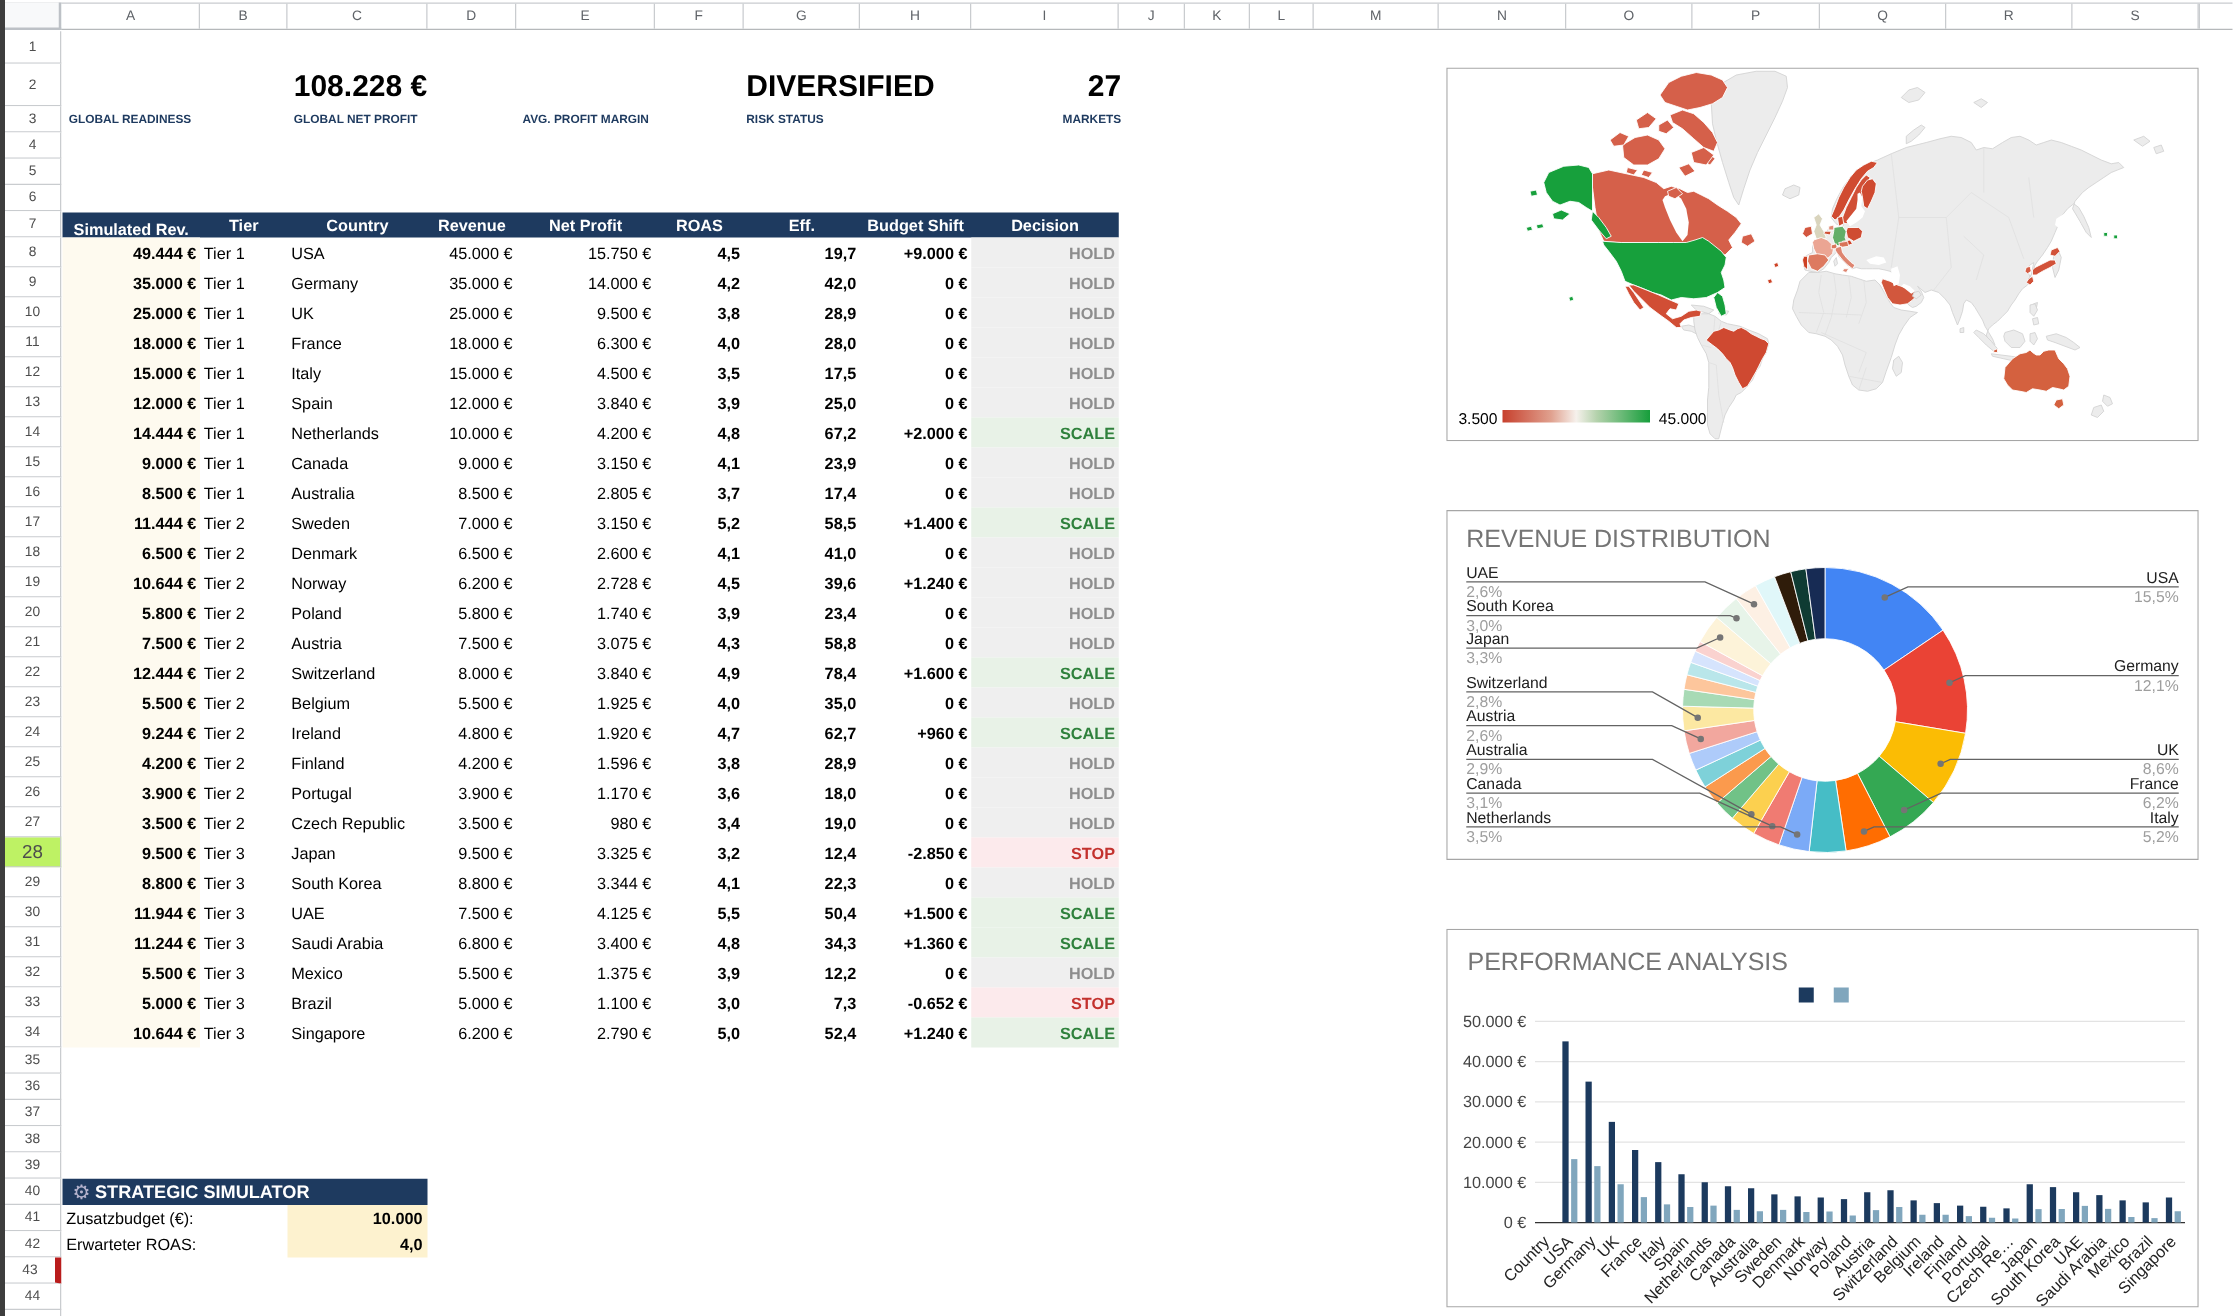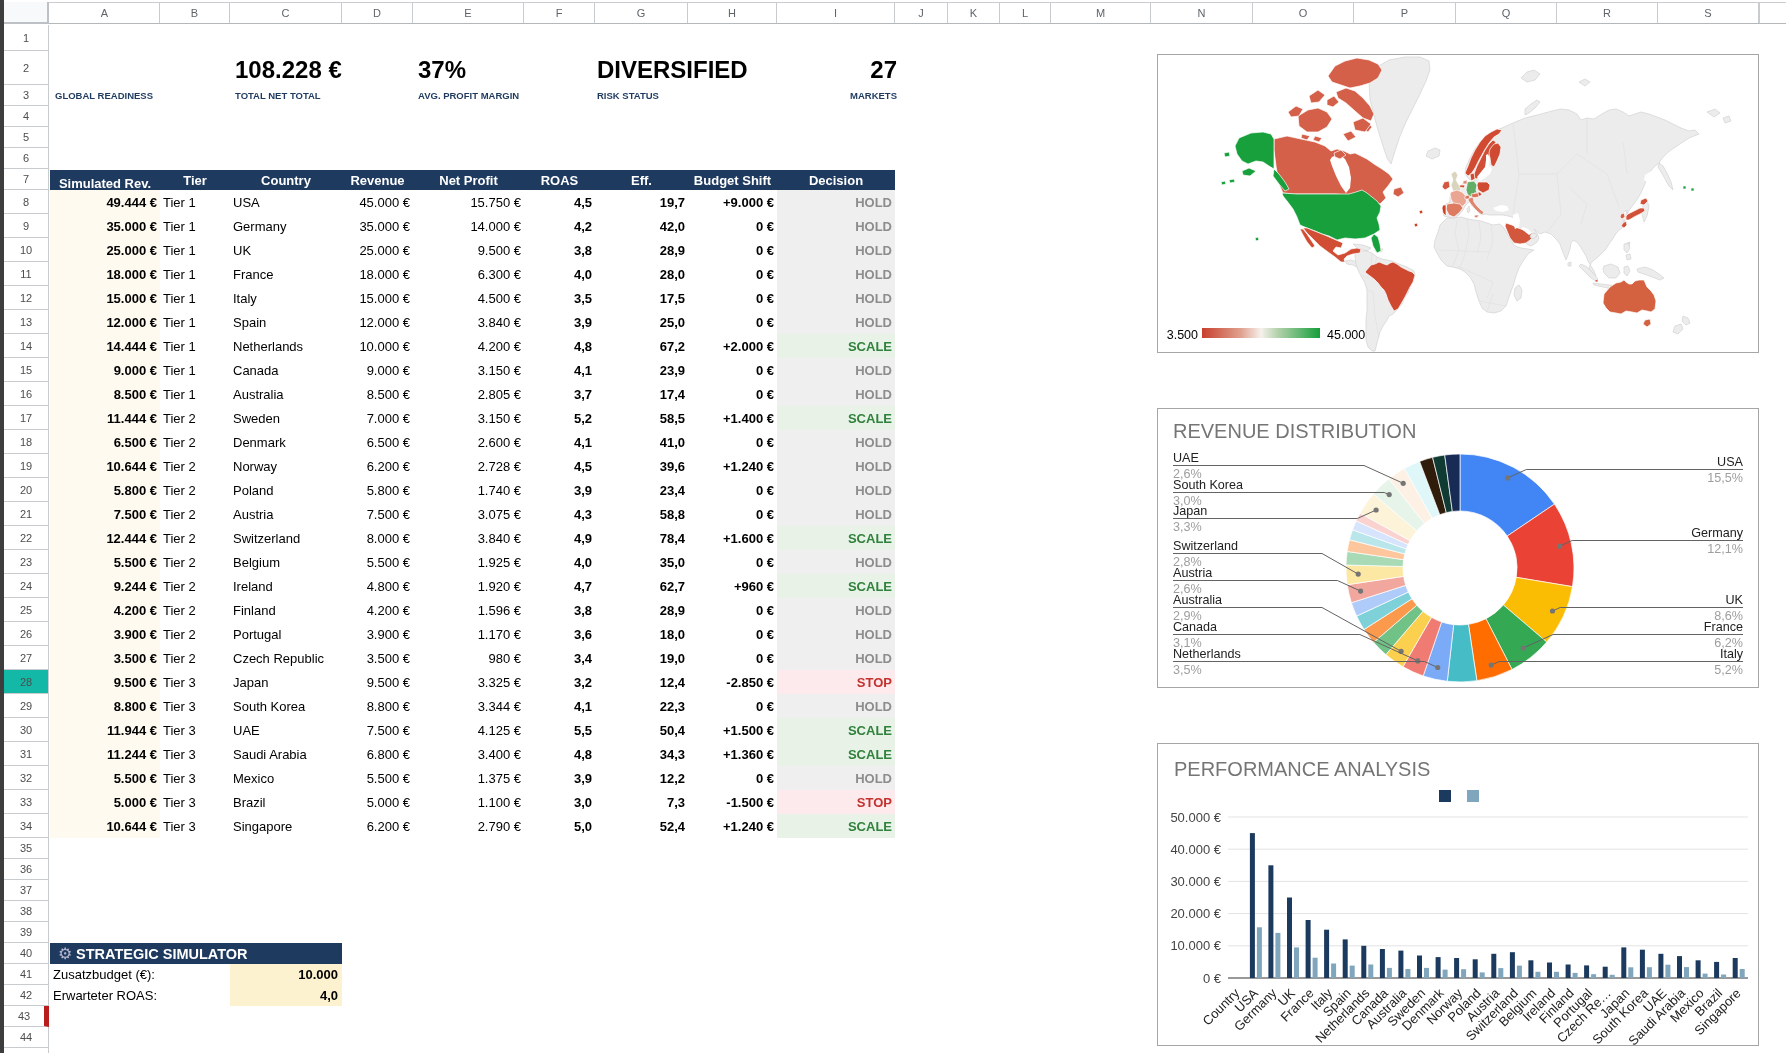--- a/index.html
+++ b/index.html
@@ -51,46 +51,45 @@
 <div class="ab cell c" style="left:4px;top:430px;width:45px;height:24px;border-bottom:1px solid #c9cccf;border-right:1px solid #c9cccf;background:#fff;color:#4d4d4d;font-size:11px">18</div>
 <div class="ab cell c" style="left:4px;top:454px;width:45px;height:24px;border-bottom:1px solid #c9cccf;border-right:1px solid #c9cccf;background:#fff;color:#4d4d4d;font-size:11px">19</div>
 <div class="ab cell c" style="left:4px;top:478px;width:45px;height:24px;border-bottom:1px solid #c9cccf;border-right:1px solid #c9cccf;background:#fff;color:#4d4d4d;font-size:11px">20</div>
 <div class="ab cell c" style="left:4px;top:502px;width:45px;height:24px;border-bottom:1px solid #c9cccf;border-right:1px solid #c9cccf;background:#fff;color:#4d4d4d;font-size:11px">21</div>
 <div class="ab cell c" style="left:4px;top:526px;width:45px;height:24px;border-bottom:1px solid #c9cccf;border-right:1px solid #c9cccf;background:#fff;color:#4d4d4d;font-size:11px">22</div>
 <div class="ab cell c" style="left:4px;top:550px;width:45px;height:24px;border-bottom:1px solid #c9cccf;border-right:1px solid #c9cccf;background:#fff;color:#4d4d4d;font-size:11px">23</div>
 <div class="ab cell c" style="left:4px;top:574px;width:45px;height:24px;border-bottom:1px solid #c9cccf;border-right:1px solid #c9cccf;background:#fff;color:#4d4d4d;font-size:11px">24</div>
 <div class="ab cell c" style="left:4px;top:598px;width:45px;height:24px;border-bottom:1px solid #c9cccf;border-right:1px solid #c9cccf;background:#fff;color:#4d4d4d;font-size:11px">25</div>
 <div class="ab cell c" style="left:4px;top:622px;width:45px;height:24px;border-bottom:1px solid #c9cccf;border-right:1px solid #c9cccf;background:#fff;color:#4d4d4d;font-size:11px">26</div>
 <div class="ab cell c" style="left:4px;top:646px;width:45px;height:24px;border-bottom:1px solid #c9cccf;border-right:1px solid #c9cccf;background:#fff;color:#4d4d4d;font-size:11px">27</div>
-<div class="ab cell c" style="left:4px;top:670px;width:45px;height:24px;border-bottom:1px solid #c9cccf;border-right:1px solid #c9cccf;background:#14b8a6;color:#4d4d4d;font-size:11px">28</div>
+<div class="ab cell c" style="left:4px;top:670px;width:45px;height:24px;border-bottom:1px solid #c9cccf;border-right:1px solid #c9cccf;background:#bef264;color:#4d4d4d;font-size:15px">28</div>
 <div class="ab cell c" style="left:4px;top:694px;width:45px;height:24px;border-bottom:1px solid #c9cccf;border-right:1px solid #c9cccf;background:#fff;color:#4d4d4d;font-size:11px">29</div>
 <div class="ab cell c" style="left:4px;top:718px;width:45px;height:24px;border-bottom:1px solid #c9cccf;border-right:1px solid #c9cccf;background:#fff;color:#4d4d4d;font-size:11px">30</div>
 <div class="ab cell c" style="left:4px;top:742px;width:45px;height:24px;border-bottom:1px solid #c9cccf;border-right:1px solid #c9cccf;background:#fff;color:#4d4d4d;font-size:11px">31</div>
 <div class="ab cell c" style="left:4px;top:766px;width:45px;height:24px;border-bottom:1px solid #c9cccf;border-right:1px solid #c9cccf;background:#fff;color:#4d4d4d;font-size:11px">32</div>
 <div class="ab cell c" style="left:4px;top:790px;width:45px;height:24px;border-bottom:1px solid #c9cccf;border-right:1px solid #c9cccf;background:#fff;color:#4d4d4d;font-size:11px">33</div>
 <div class="ab cell c" style="left:4px;top:814px;width:45px;height:24px;border-bottom:1px solid #c9cccf;border-right:1px solid #c9cccf;background:#fff;color:#4d4d4d;font-size:11px">34</div>
 <div class="ab cell c" style="left:4px;top:838px;width:45px;height:21px;border-bottom:1px solid #c9cccf;border-right:1px solid #c9cccf;background:#fff;color:#4d4d4d;font-size:11px">35</div>
 <div class="ab cell c" style="left:4px;top:859px;width:45px;height:21px;border-bottom:1px solid #c9cccf;border-right:1px solid #c9cccf;background:#fff;color:#4d4d4d;font-size:11px">36</div>
 <div class="ab cell c" style="left:4px;top:880px;width:45px;height:21px;border-bottom:1px solid #c9cccf;border-right:1px solid #c9cccf;background:#fff;color:#4d4d4d;font-size:11px">37</div>
 <div class="ab cell c" style="left:4px;top:901px;width:45px;height:21px;border-bottom:1px solid #c9cccf;border-right:1px solid #c9cccf;background:#fff;color:#4d4d4d;font-size:11px">38</div>
 <div class="ab cell c" style="left:4px;top:922px;width:45px;height:21px;border-bottom:1px solid #c9cccf;border-right:1px solid #c9cccf;background:#fff;color:#4d4d4d;font-size:11px">39</div>
 <div class="ab cell c" style="left:4px;top:943px;width:45px;height:21px;border-bottom:1px solid #c9cccf;border-right:1px solid #c9cccf;background:#fff;color:#4d4d4d;font-size:11px">40</div>
 <div class="ab cell c" style="left:4px;top:964px;width:45px;height:21px;border-bottom:1px solid #c9cccf;border-right:1px solid #c9cccf;background:#fff;color:#4d4d4d;font-size:11px">41</div>
 <div class="ab cell c" style="left:4px;top:985px;width:45px;height:21px;border-bottom:1px solid #c9cccf;border-right:1px solid #c9cccf;background:#fff;color:#4d4d4d;font-size:11px">42</div>
 <div class="ab cell c" style="left:4px;top:1006px;width:45px;height:21px;border-bottom:1px solid #c9cccf;border-right:5px solid #b91c1c;background:#fff;color:#4d4d4d;font-size:11px">43</div>
 <div class="ab cell c" style="left:4px;top:1027px;width:45px;height:21px;border-bottom:1px solid #c9cccf;border-right:1px solid #c9cccf;background:#fff;color:#4d4d4d;font-size:11px">44</div>
 <div class="ab cell c" style="left:4px;top:1048px;width:45px;height:21px;border-bottom:1px solid #c9cccf;border-right:1px solid #c9cccf;background:#fff;color:#4d4d4d;font-size:11px"></div>
 <div class="ab" style="left:4px;top:2px;width:45px;height:22px;background:#f8f9fa;border-right:2px solid #bdc1c6;border-bottom:2px solid #bdc1c6"></div>
 <div class="ab" style="left:0;top:0;width:4px;height:1053px;background:#3d3d3d"></div>
 <div class="ab cell b" style="left:235px;top:53px;width:300px;height:34px;font-size:24px">108.228 €</div>
-<div class="ab cell b" style="left:418px;top:53px;width:300px;height:34px;font-size:24px">37%</div>
 <div class="ab cell b" style="left:597px;top:53px;width:300px;height:34px;font-size:24px">DIVERSIFIED</div>
 <div class="ab cell b r" style="left:597px;top:53px;width:300px;height:34px;font-size:24px">27</div>
 <div class="ab cell b" style="left:55px;top:85px;width:300px;height:21px;color:#1e3a5f;font-size:9.5px">GLOBAL READINESS</div>
-<div class="ab cell b" style="left:235px;top:85px;width:300px;height:21px;color:#1e3a5f;font-size:9.5px">TOTAL NET TOTAL</div>
+<div class="ab cell b" style="left:235px;top:85px;width:300px;height:21px;color:#1e3a5f;font-size:9.5px">GLOBAL NET PROFIT</div>
 <div class="ab cell b" style="left:418px;top:85px;width:300px;height:21px;color:#1e3a5f;font-size:9.5px">AVG. PROFIT MARGIN</div>
 <div class="ab cell b" style="left:597px;top:85px;width:300px;height:21px;color:#1e3a5f;font-size:9.5px">RISK STATUS</div>
 <div class="ab cell b r" style="left:597px;top:85px;width:300px;height:21px;color:#1e3a5f;font-size:9.5px">MARKETS</div>
 <div class="ab" style="left:50px;top:170px;width:845px;height:20px;background:#1e3a5f"></div>
 <div class="ab cell c b" style="left:50px;top:170px;width:110px;height:27px;color:#fff;font-size:13px">Simulated Rev.</div>
 <div class="ab cell c b" style="left:160px;top:170px;width:70px;height:20px;color:#fff;font-size:13px">Tier</div>
 <div class="ab cell c b" style="left:230px;top:170px;width:112px;height:20px;color:#fff;font-size:13px">Country</div>
 <div class="ab cell c b" style="left:342px;top:170px;width:71px;height:20px;color:#fff;font-size:13px">Revenue</div>
 <div class="ab cell c b" style="left:413px;top:170px;width:111px;height:20px;color:#fff;font-size:13px">Net Profit</div>
 <div class="ab cell c b" style="left:524px;top:170px;width:71px;height:20px;color:#fff;font-size:13px">ROAS</div>
@@ -348,21 +347,21 @@
 <div class="ab cell b r" style="left:688px;top:766px;width:86px;height:24px">0 €</div>
 <div class="ab" style="left:777px;top:766px;width:118px;height:24px;background:#efefef"></div>
 <div class="ab cell b r" style="left:777px;top:766px;width:115px;height:24px;color:#8d8d8d">HOLD</div>
 <div class="ab cell b r" style="left:50px;top:790px;width:107px;height:24px;font-size:13px">5.000 €</div>
 <div class="ab cell" style="left:163px;top:790px;width:64px;height:24px">Tier 3</div>
 <div class="ab cell" style="left:233px;top:790px;width:106px;height:24px">Brazil</div>
 <div class="ab cell r" style="left:342px;top:790px;width:68px;height:24px">5.000 €</div>
 <div class="ab cell r" style="left:413px;top:790px;width:108px;height:24px">1.100 €</div>
 <div class="ab cell b r" style="left:524px;top:790px;width:68px;height:24px">3,0</div>
 <div class="ab cell b r" style="left:595px;top:790px;width:90px;height:24px">7,3</div>
-<div class="ab cell b r" style="left:688px;top:790px;width:86px;height:24px">-1.500 €</div>
+<div class="ab cell b r" style="left:688px;top:790px;width:86px;height:24px">-0.652 €</div>
 <div class="ab" style="left:777px;top:790px;width:118px;height:24px;background:#fceaec"></div>
 <div class="ab cell b r" style="left:777px;top:790px;width:115px;height:24px;color:#c3322e">STOP</div>
 <div class="ab cell b r" style="left:50px;top:814px;width:107px;height:24px;font-size:13px">10.644 €</div>
 <div class="ab cell" style="left:163px;top:814px;width:64px;height:24px">Tier 3</div>
 <div class="ab cell" style="left:233px;top:814px;width:106px;height:24px">Singapore</div>
 <div class="ab cell r" style="left:342px;top:814px;width:68px;height:24px">6.200 €</div>
 <div class="ab cell r" style="left:413px;top:814px;width:108px;height:24px">2.790 €</div>
 <div class="ab cell b r" style="left:524px;top:814px;width:68px;height:24px">5,0</div>
 <div class="ab cell b r" style="left:595px;top:814px;width:90px;height:24px">52,4</div>
 <div class="ab cell b r" style="left:688px;top:814px;width:86px;height:24px">+1.240 €</div>

